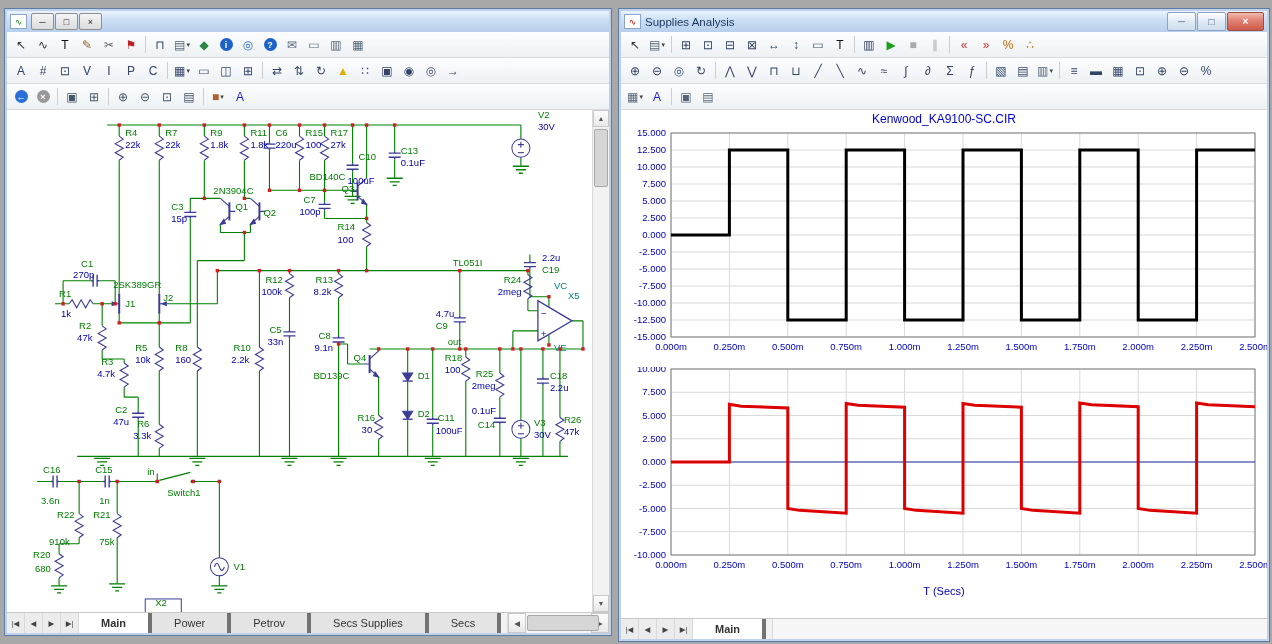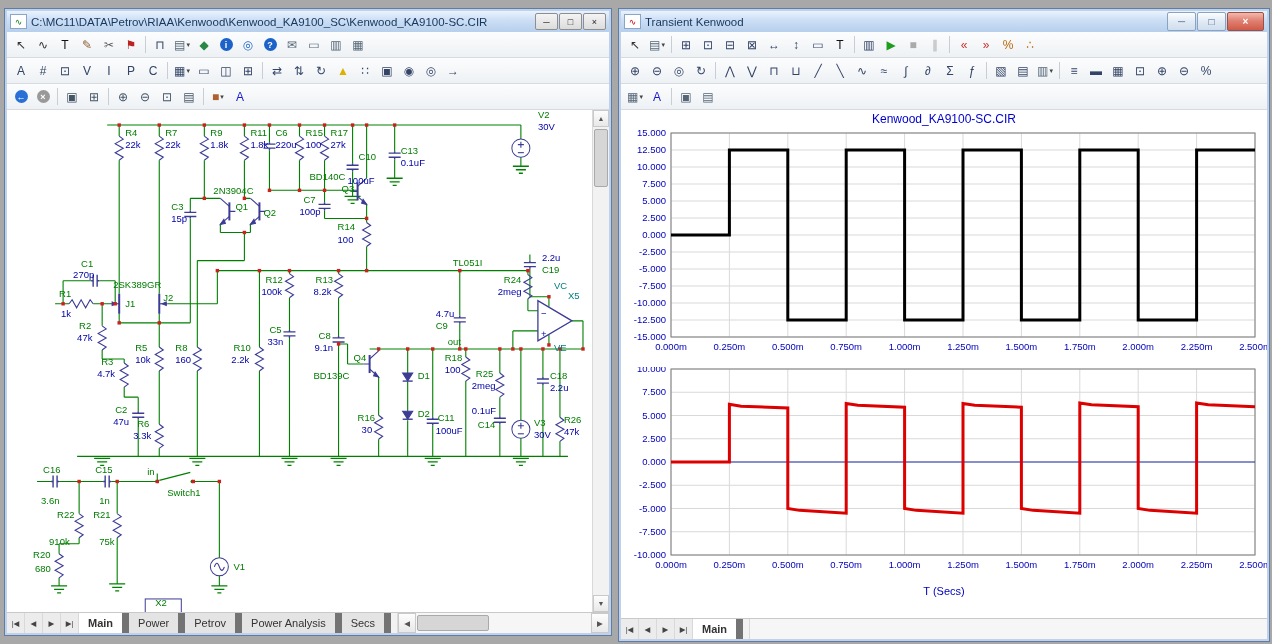--- a/index.html
+++ b/index.html
@@ -50,21 +50,21 @@
     align-items:center;justify-content:center;}
   .vtrack{flex:1;position:relative;}
   .vthumb{position:absolute;top:2px;left:1px;width:12px;height:56px;
     background:#d6d6d6;border:1px solid #a9a9a9;border-radius:2px;}
 
   
   .tabbar{height:20px;flex:0 0 20px;background:#f2f2f2;border-top:1px solid #c9c9c9;
     display:flex;align-items:stretch;font-size:11px;}
   .navb{width:17px;display:flex;align-items:center;justify-content:center;
     border-right:1px solid #d9d9d9;color:#444;font-size:7.5px;background:#ececec;}
-  .tab{padding:0 9px;border-right:7px solid #737373;display:flex;align-items:center;
+  .tab{padding:0 22px;border-right:4px solid #737373;display:flex;align-items:center;
     color:#333;background:#e4e4e4;}
   .tab.active{background:#fff;font-weight:bold;}
   .hscroll{flex:1;display:flex;margin-left:6px;align-items:stretch;background:#f6f6f6;
     border-left:1px solid #d9d9d9;}
   .harrow{width:16px;display:flex;align-items:center;justify-content:center;
     font-size:7.5px;color:#555;background:linear-gradient(#fdfdfd,#e8e8e8);
     border:1px solid #c9c9c9;}
   .htrack{flex:1;position:relative;}
   .hthumb{position:absolute;left:1px;top:2px;bottom:2px;width:70px;
     background:#d6d6d6;border:1px solid #a9a9a9;border-radius:2px;}
@@ -79,21 +79,20 @@
   .ctick{fill:#0000bb;font-size:9.5px;font-family:"Liberation Sans",sans-serif;}
 </style>
 </head>
 <body>
 
 <div id="desktop">
 
   <section class="win" id="win-left" style="left:4px;top:8px;width:608px;height:628px;">
     <header class="titlebar">
       <span class="ticon green">∿</span>
-      <span class="ttext">C:\MC11\DATA\Petrov\RIAA\Kenwood\Kenwood_KA9100_SC\Kenwood_KA9100-SC.CIR</span>
       <span class="wbtns">
         <span class="cbtn">─</span>
         <span class="cbtn">□</span>
         <span class="cbtn">×</span>
       </span>
     </header>
 
     <div class="toolbar">
         <span class="tbtn">
           <span style="color: rgb(51, 51, 51);">↖</span>
@@ -510,36 +509,36 @@
     </div>
 
     <footer class="tabbar">
       <span class="navb">|◀</span>
       <span class="navb">◀</span>
       <span class="navb">▶</span>
       <span class="navb">▶|</span>
       <span class="tab active">Main</span>
       <span class="tab">Power</span>
       <span class="tab">Petrov</span>
-      <span class="tab">Power Analysis</span>
+      <span class="tab">Secs Supplies</span>
       <span class="tab">Secs</span>
       <span class="hscroll">
         <span class="harrow">◀</span>
         <span class="htrack">
           <span class="hthumb"></span>
         </span>
         <span class="harrow">▶</span>
       </span>
     </footer>
   </section>
 
   <section class="win" id="win-right" style="left:618px;top:8px;width:652px;height:634px;">
     <header class="titlebar">
       <span class="ticon red">∿</span>
-      <span class="ttext">Transient Kenwood</span>
+      <span class="ttext">Supplies Analysis</span>
       <span class="wbtns">
         <span class="wbtn">─</span>
         <span class="wbtn">□</span>
         <span class="wbtn close">×</span>
       </span>
     </header>
 
     <div class="toolbar">
         <span class="tbtn">
           <span style="color: rgb(51, 51, 51);">↖</span>

